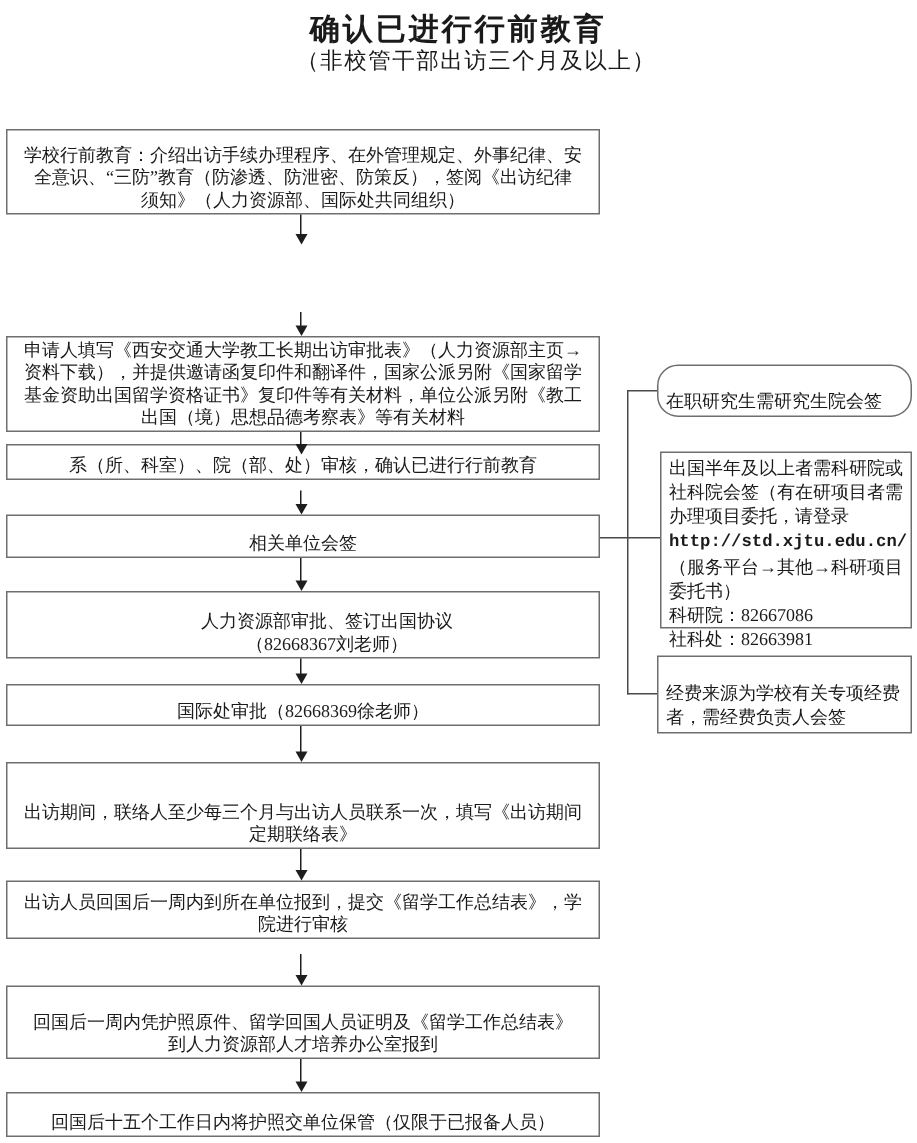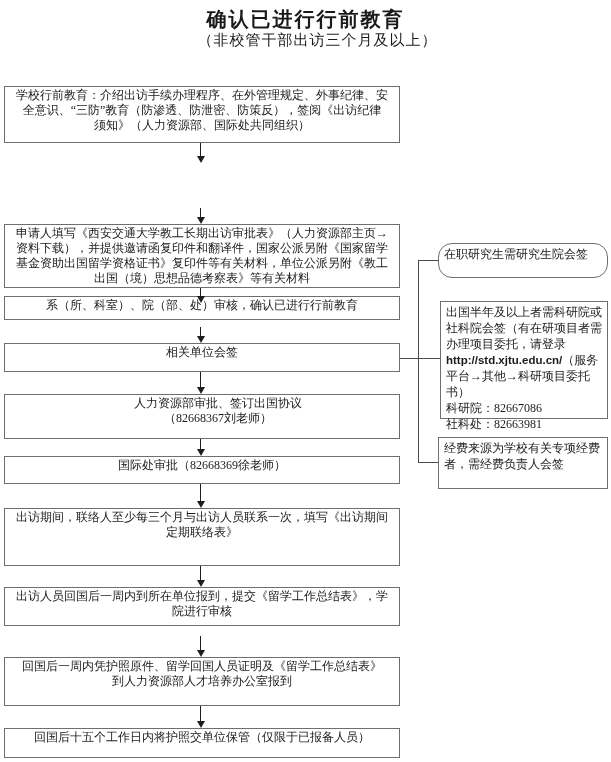--- a/index.html
+++ b/index.html
@@ -3,27 +3,27 @@
 <meta charset="utf-8">
 <style>
   html,body{margin:0;padding:0;background:#fff;}
   body{font-family:"Liberation Serif","DejaVu Serif",serif;color:#1a1a1a;}
   .page{position:relative;width:611px;height:762px;background:#ffffff;overflow:hidden;margin:0 auto;}
   .title{position:absolute;top:6px;left:0;width:100%;text-align:center;
          font-size:20px;font-weight:bold;letter-spacing:2px;}
   .subtitle{position:absolute;top:31px;left:0;width:100%;text-align:center;
          font-size:15px;letter-spacing:1px;padding-left:12px;}
   .box{position:absolute;box-sizing:border-box;border:1px solid #6e6e6e;background:#fff;
-       display:flex;align-items:flex-start;justify-content:center;
+       display:flex;align-items:flex-end;justify-content:center;
        font-size:12px;line-height:15px;}
   .box .txt{white-space:pre-line;padding:1px 4px;}
   .main-box{left:4px;width:396px;text-align:center;}
   .side-box{text-align:left;justify-content:flex-start;line-height:16px;}
   .side-box .txt{padding:2px 5px;}
-  .url{font-weight:bold;font-family:Liberation Sans, sans-serif;font-size:11.5px;}
+  .url{font-weight:bold;font-family:Liberation Mono, monospace;font-size:11.5px;}
   .arrow{position:absolute;left:194px;width:13px;display:flex;flex-direction:column;align-items:center;}
   .arrow-line{flex:1;width:1px;background:#1e1e1e;}
   .arrow-head{width:0;height:0;border-left:4px solid transparent;border-right:4px solid transparent;
               border-top:7px solid #1e1e1e;margin-top:-1px;}
   .conn{position:absolute;background:#4a4a4a;}
 </style>
 </head>
 <body>
 
 <div class="page">

